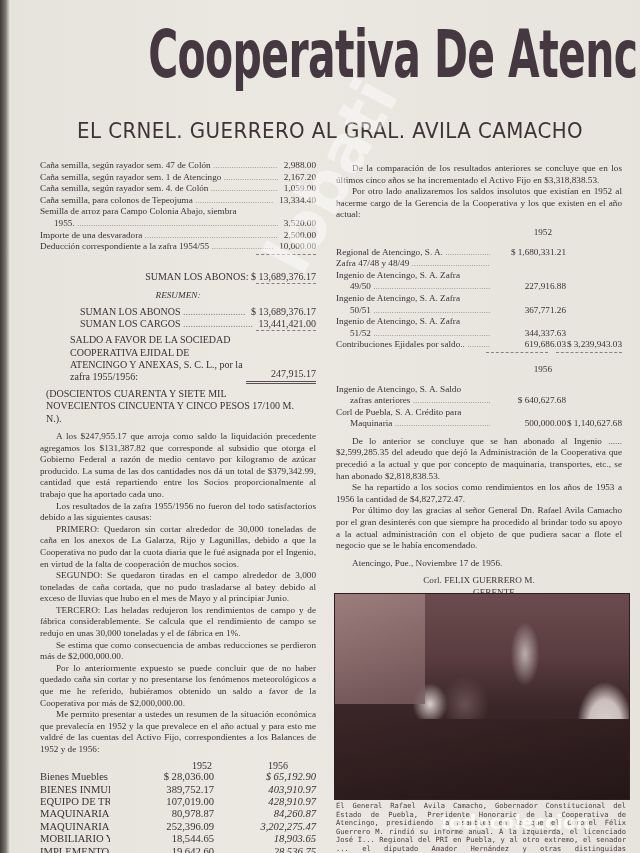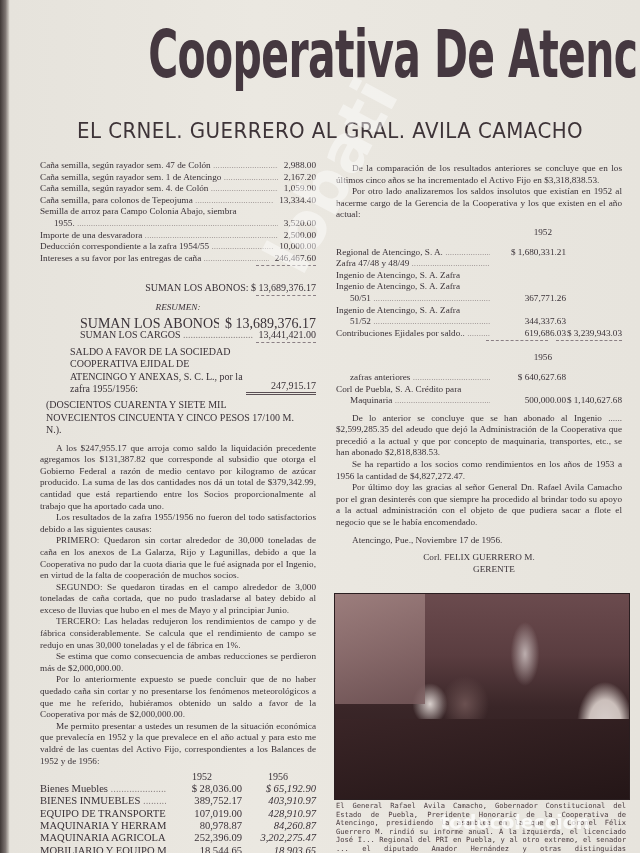--- a/index.html
+++ b/index.html
@@ -40,21 +40,21 @@
   .row.nodots .lbl::after { content:""; }
   .row .val { padding-left:6px; text-align:right; }
   .indent { padding-left:14px; }
   .total { text-align:right; margin-top:16px; font-size:10px; }
   .center { text-align:center; }
   .ital { font-style:italic; }
   p { margin:0; text-indent:16px; text-align:justify; }
   .block { margin-top:6px; }
   .rule { border-top:1px dashed #8a7f84; margin:1px 0 1px auto; }
   .dbl { border-bottom:3px double #5a4f54; }
-  .assets .row { font-size:10.6px; line-height:12.4px; }
+  .assets .row { font-size:10.6px; line-height:12.4px;gap:28px; }
   .assets .val { width:70px; }
   .assets .val2 { width:74px; text-align:right;font-style:italic; }
   .yearhead { display:flex; justify-content:flex-end; font-size:10px; margin-top:4px; }
   .yearhead span { width:76px; text-align:center; }
   .debts .row .val { width:70px; }
   .debts .row .val2 { width:56px; text-align:right; }
   .photo {
     position:absolute; left:334px; top:593px; width:294px; height:205px;
     background:
       radial-gradient(ellipse 40px 60px at 270px 130px, #d8cfcc 0%, #cbbfbb 40%, transparent 70%),
@@ -121,35 +121,31 @@
           <span class="val">3,520.00</span>
         </div>
       <div class="row">
           <span class="lbl">Importe de una desvaradora</span>
           <span class="val">2,500.00</span>
         </div>
       <div class="row">
           <span class="lbl">Deducción correspondiente a la zafra 1954/55</span>
           <span class="val">10,000.00</span>
         </div>
-      <div class="row">
-          <span class="lbl">Intereses a su favor por las entregas de caña</span>
-          <span class="val">246,467.60</span>
-        </div>
       <div class="rule" style="width:60px;"></div>
       <div class="total">
         <span>SUMAN LOS ABONOS:</span>
         <span>$ 13,689,376.17</span>
       </div>
       <div class="rule" style="width:60px;"></div>
     </div>
 
     <div class="center ital block">RESUMEN:</div>
     <div style="padding-left:40px; margin-top:4px;">
-      <div class="row" style="font-size:14px;">
+      <div class="row" style="font-size:10px;">
           <span class="lbl">SUMAN LOS ABONOS</span>
           <span class="val">$ 13,689,376.17</span>
         </div>
       <div class="row" style="font-size:10px;">
           <span class="lbl">SUMAN LOS CARGOS</span>
           <span class="val">13,441,421.00</span>
         </div>
       <div class="rule" style="width:60px;"></div>
     </div>
     <div style="display:flex; margin-top:3px; font-size:10px; line-height:12.4px;">
@@ -227,20 +223,25 @@
       <div class="row">
           <span class="lbl">Zafra 47/48 y 48/49</span>
           <span class="val"></span>
           <span class="val2"></span>
         </div>
       <div class="row nodots">
           <span class="lbl">Ingenio de Atencingo, S. A. Zafra</span>
           <span class="val"></span>
           <span class="val2"></span>
         </div>
+      <div class="row indent">
+          <span class="lbl">49/50</span>
+          <span class="val">227,916.88</span>
+          <span class="val2"></span>
+        </div>
       <div class="row nodots">
           <span class="lbl">Ingenio de Atencingo, S. A. Zafra</span>
           <span class="val"></span>
           <span class="val2"></span>
         </div>
       <div class="row indent">
           <span class="lbl">50/51</span>
           <span class="val">367,771.26</span>
           <span class="val2"></span>
         </div>
@@ -260,20 +261,25 @@
           <span class="val2">$ 3,239,943.03</span>
         </div>
       <div style="display:flex; justify-content:flex-end; gap:8px;">
           <div class="rule" style="width:62px; margin:1px 0;"></div>
           <div class="rule" style="width:66px; margin:1px 0;"></div>
         </div>
     </div>
 
     <div class="debts" style="margin-top:10px;">
       <div style="text-align:right; padding-right:70px; margin-bottom:8px;">1956</div>
+      <div class="row nodots">
+          <span class="lbl">Ingenio de Atencingo, S. A. Saldo</span>
+          <span class="val"></span>
+          <span class="val2"></span>
+        </div>
       <div class="row indent">
           <span class="lbl">zafras anteriores</span>
           <span class="val">$ 640,627.68</span>
           <span class="val2"></span>
         </div>
       <div class="row nodots">
           <span class="lbl">Corl de Puebla, S. A. Crédito para</span>
           <span class="val"></span>
           <span class="val2"></span>
         </div>

